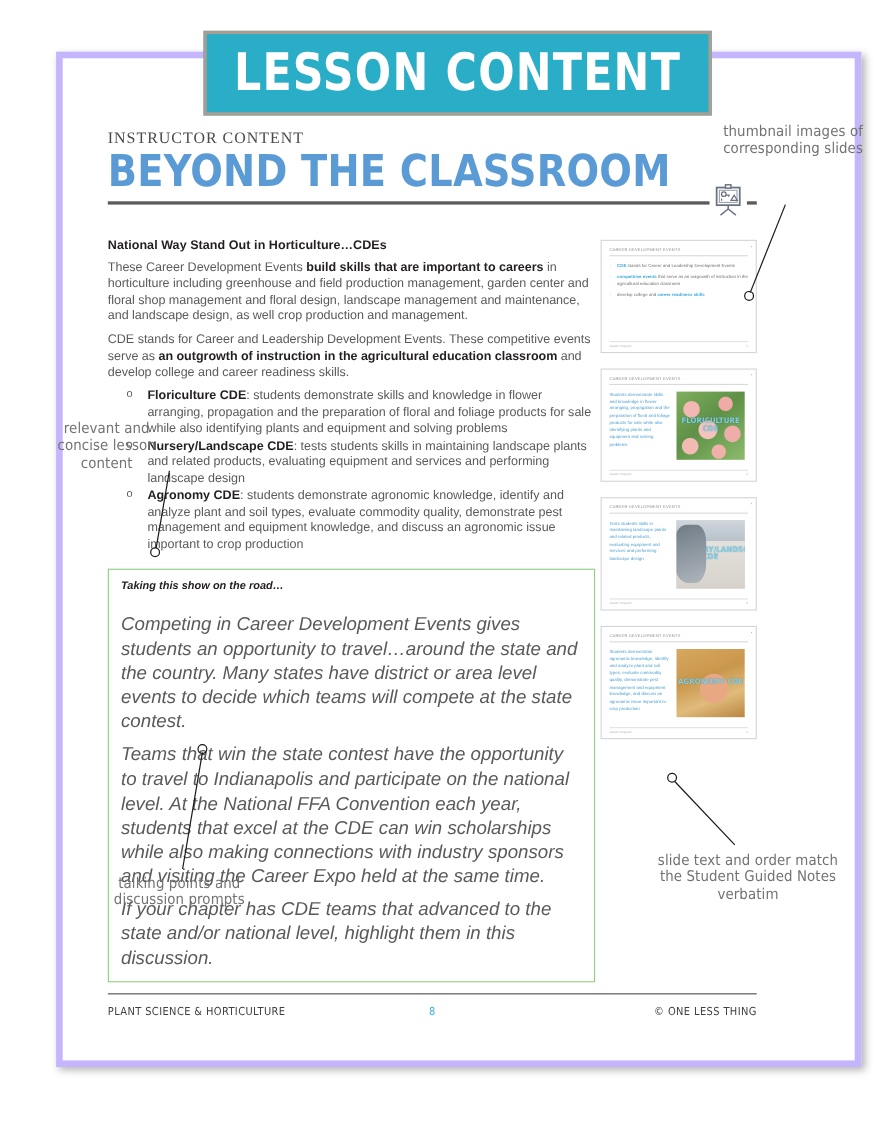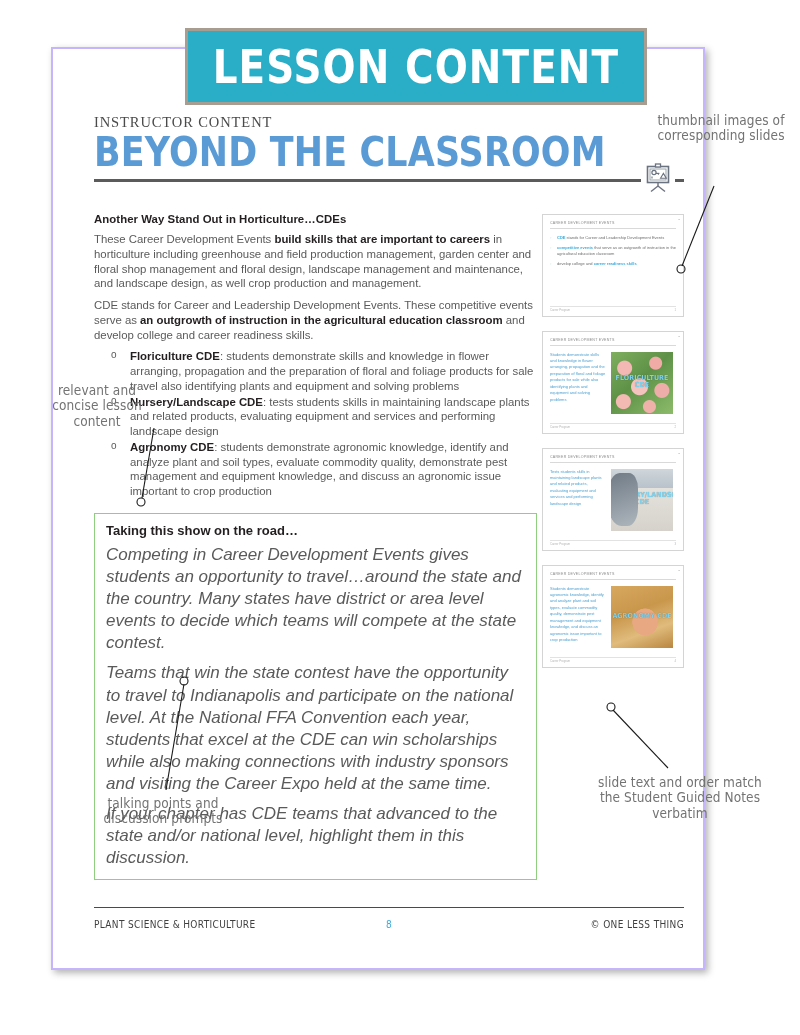--- a/index.html
+++ b/index.html
@@ -38,24 +38,24 @@
     transform: scaleX(0.92);
     line-height: 1;
     white-space: nowrap;
   }
 
   
   .page {
     position: absolute;
     left: 51px;
     top: 47px;
-    width: 654px;
+    width: 732px;
     height: 923px;
     background: #ffffff;
-    border: 2px solid #c4b5fd;
+    border: 6px solid #c4b5fd;
     box-sizing: border-box;
     box-shadow: 3px 3px 7px rgba(0,0,0,0.30);
   }
 
   .page-inner {
     position: absolute;
     left: 41px;
     top: 66px;
     width: 590px;
   }
@@ -147,22 +147,23 @@
 
   
   .callout {
     margin-top: 14px;
     width: 443px;
     border: 1px solid #8ed07e;
     box-sizing: border-box;
     padding: 9px 11px 10px 11px;
   }
   .callout h5 {
-    margin: 0 0 6px 0;
-    font-size: 13px;
+    margin: 0 0 19px 0;
+    font-size: 10px;
+    font-style: italic;
     font-weight: bold;
     color: #231f20;
   }
   .callout p {
     margin: 0 0 8px 0;
     font-size: 17px;
     font-style: italic;
     line-height: 1.30;
     color: #5a5a5a;
   }
@@ -366,28 +367,28 @@
           <line x1="17" y1="20.5" x2="17" y2="24" stroke="#6b7280" stroke-width="1.4"></line>
           <line x1="17" y1="24" x2="10" y2="29.5" stroke="#6b7280" stroke-width="1.4"></line>
           <line x1="17" y1="24" x2="24" y2="29.5" stroke="#6b7280" stroke-width="1.4"></line>
         </svg>
       </div>
     </div>
   </div>
 
   <div class="body-wrap">
     <div class="col-left">
-      <h4 class="sub">Another Way Stand Out in Horticulture…CDEs</h4>
+      <h4 class="sub">National Way Stand Out in Horticulture…CDEs</h4>
 
       <p class="body"><span>These Career Development Events </span><b>build skills that are important to careers</b><span> in horticulture including greenhouse and field production management, garden center and floral shop management and floral design, landscape management and maintenance, and landscape design, as well crop production and management.</span></p>
 
       <p class="body"><span>CDE stands for Career and Leadership Development Events. These competitive events serve as </span><b>an outgrowth of instruction in the agricultural education classroom</b><span> and develop college and career readiness skills.</span></p>
 
       <ul class="cde-list">
-        <li><b>Floriculture CDE</b><span>: students demonstrate skills and knowledge in flower arranging, propagation and the preparation of floral and foliage products for sale travel also identifying plants and equipment and solving problems</span></li>
+        <li><b>Floriculture CDE</b><span>: students demonstrate skills and knowledge in flower arranging, propagation and the preparation of floral and foliage products for sale while also identifying plants and equipment and solving problems</span></li>
         <li><b>Nursery/Landscape CDE</b><span>: tests students skills in maintaining landscape plants and related products, evaluating equipment and services and performing landscape design</span></li>
         <li><b>Agronomy CDE</b><span>: students demonstrate agronomic knowledge, identify and analyze plant and soil types, evaluate commodity quality, demonstrate pest management and equipment knowledge, and discuss an agronomic issue important to crop production</span></li>
       </ul>
 
       <div class="callout">
         <h5>Taking this show on the road…</h5>
         <p>Competing in Career Development Events gives students an opportunity to travel…around the state and the country. Many states have district or area level events to decide which teams will compete at the state contest.</p>
         <p>Teams that win the state contest have the opportunity to travel to Indianapolis and participate on the national level. At the National FFA Convention each year, students that excel at the CDE can win scholarships while also making connections with industry sponsors and visiting the Career Expo held at the same time.</p>
         <p>If your chapter has CDE teams that advanced to the state and/or national level, highlight them in this discussion.</p>
       </div>

